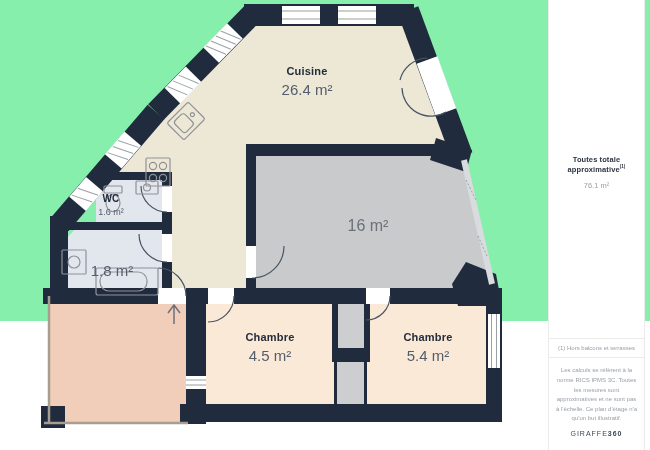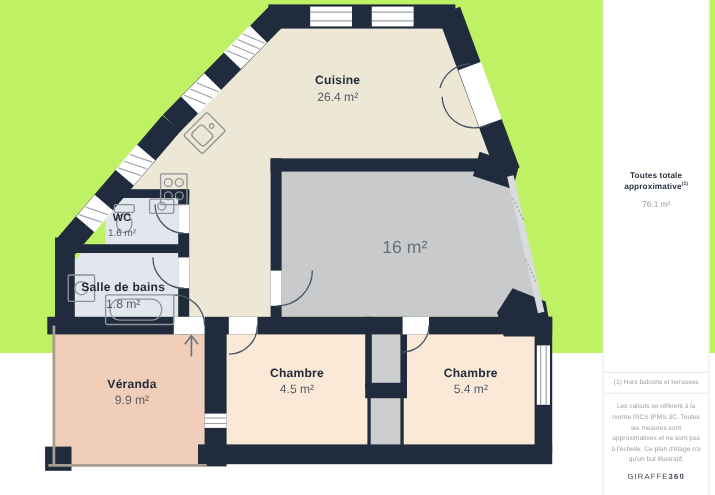--- a/index.html
+++ b/index.html
@@ -1,17 +1,17 @@
 <!DOCTYPE html>
 <html style="--wall: #202C3D; --floor-cuisine: #EDE8D5; --floor-room16: #C8CACC; --floor-bain: #E2E6ED; --floor-veranda: #F1CEBA; --floor-chambre: #FBE9D8; --floor-shaft: #CCCED0; --window-line: #9AA0A6; --arc: #4A5564; --fixture: #8F9298; --thin-wall: #A79D90; --text-dark: #232C3A; --text-gray: #545D6B; --divider: #EBEBEB; --sb-title: #2B3442; --sb-gray: #989FA8; --brand: #3E4654;"><head>
 <meta charset="utf-8">
 <style>
   html,body{margin:0;padding:0;background:#fff;}
   body{width:650px;height:450px;overflow:hidden;font-family:"Liberation Sans",sans-serif;}
-  .stage{position:relative;width:650px;height:321px;background:#bef264;}
+  .stage{position:relative;width:650px;height:321px;background:#86efac;}
 
   
   .wall{fill:var(--wall);}
   .wallline{stroke:var(--wall);fill:none;}
   .thinwall{stroke:var(--thin-wall);stroke-width:2.5;fill:none;}
   .f-cuisine{fill:var(--floor-cuisine);}
   .f-room16{fill:var(--floor-room16);}
   .f-bain{fill:var(--floor-bain);}
   .f-veranda{fill:var(--floor-veranda);}
   .f-chambre{fill:var(--floor-chambre);}
@@ -22,21 +22,21 @@
   .arc{fill:none;stroke:var(--arc);stroke-width:1.2;}
   .fix{fill:none;stroke:var(--fixture);stroke-width:1.2;}
   .glass{stroke:#d9dcde;stroke-width:6;fill:none;}
   .glasstick{stroke:var(--window-line);stroke-width:1;stroke-dasharray:2,2;fill:none;}
   .arrow{fill:none;stroke:#6B727E;stroke-width:1.5;}
 
   
   .room-label{position:absolute;transform:translate(-50%,-50%);text-align:center;
     line-height:1.4;color:var(--text-dark);white-space:nowrap;}
   .room-name{font-weight:bold;font-size:11px;letter-spacing:.2px;}
-  .room-area{font-size:11px;color:var(--text-gray);font-weight:400;}
+  .room-area{font-size:15px;color:var(--text-gray);font-weight:400;}
   .small .room-name{font-size:10px;}
   .small .room-area{font-size:9px;text-align:right;}
   .area-only .room-area{font-size:16px;color:#6A7178;}
 
   
   .sidebar{position:absolute;left:548px;top:0;width:95px;height:450px;
     border-left:1px solid var(--divider);border-right:1px solid var(--divider);
     background:#fff;}
   .sb-total{padding-top:155px;text-align:center;}
   .sb-title{font-size:7.5px;font-weight:bold;color:var(--sb-title);letter-spacing:.1px;}
@@ -199,29 +199,24 @@
   
   <div class="room-label" style="left:307px;top:82px;">
     <div class="room-name">Cuisine</div>
     <div class="room-area">26.4 m²</div>
   </div>
   <div class="room-label small" style="left:111px;top:205px;">
     <div class="room-name">WC</div>
     <div class="room-area">1.6 m²</div>
   </div>
   <div class="room-label" style="left:112px;top:270px;">
-    <div class="room-name">Salle de bains</div>
     <div class="room-area">1.8 m²</div>
   </div>
   <div class="room-label area-only" style="left:368px;top:226px;">
     <div class="room-area">16 m²</div>
-  </div>
-  <div class="room-label" style="left:120px;top:358px;">
-    <div class="room-name">Véranda</div>
-    <div class="room-area">9.9 m²</div>
   </div>
   <div class="room-label" style="left:270px;top:348px;">
     <div class="room-name">Chambre</div>
     <div class="room-area">4.5 m²</div>
   </div>
   <div class="room-label" style="left:428px;top:348px;">
     <div class="room-name">Chambre</div>
     <div class="room-area">5.4 m²</div>
   </div>
 

